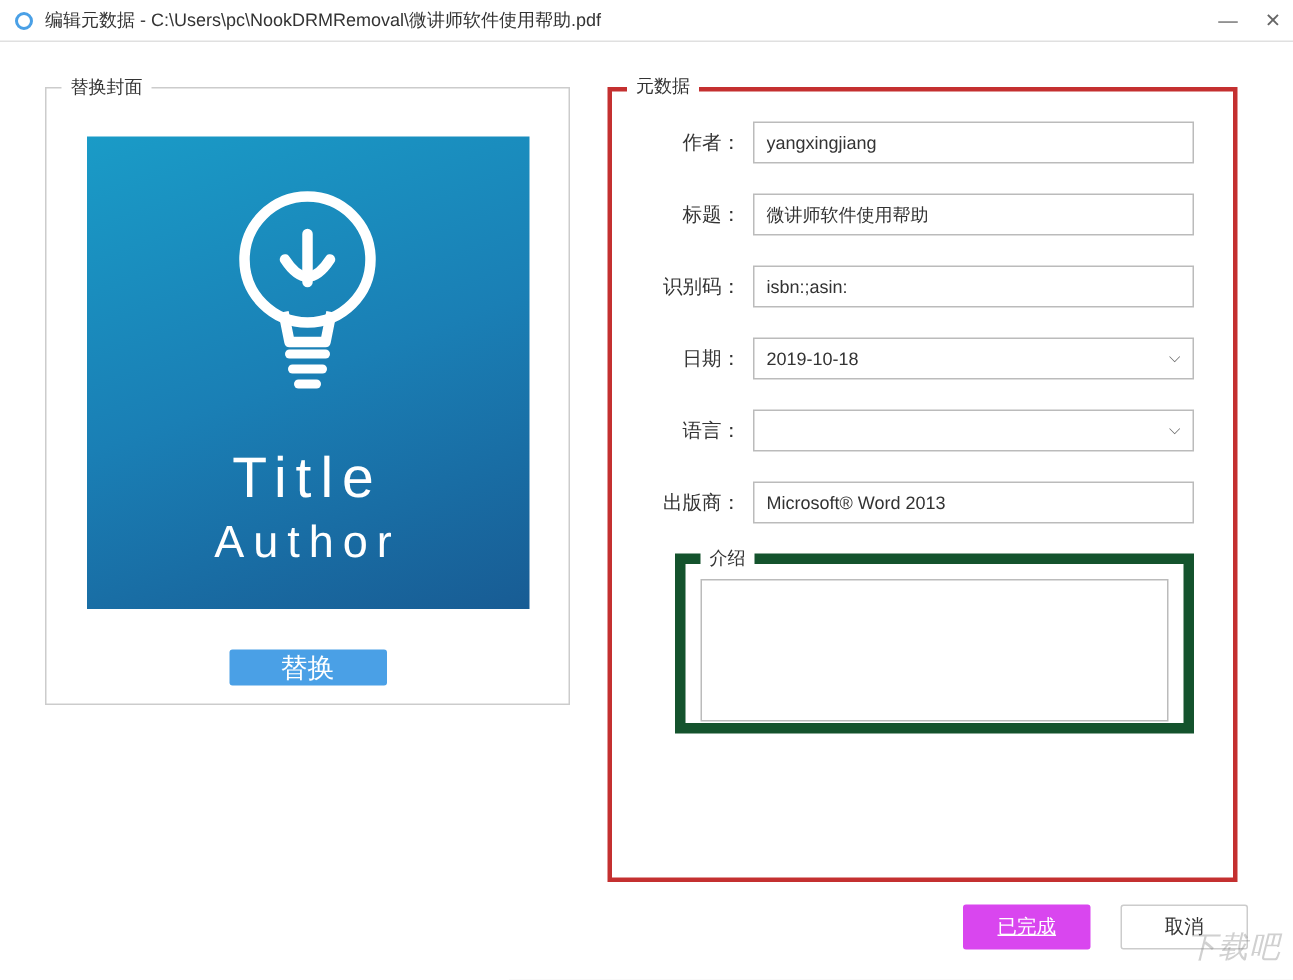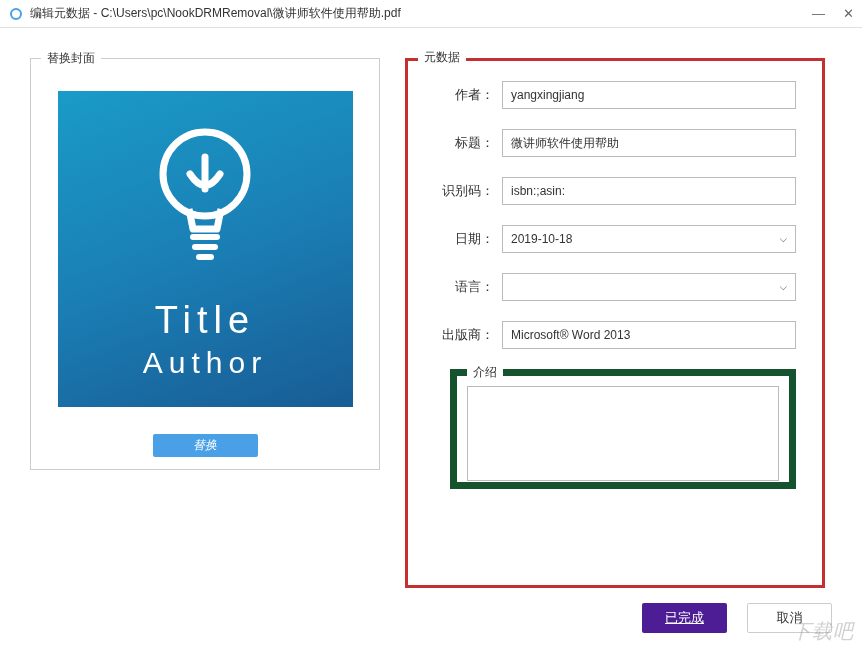--- a/index.html
+++ b/index.html
@@ -16,38 +16,38 @@
 .panels { display: flex; gap: 25px; }
 
 .fieldset { border: 1px solid #ccc; position: relative; padding: 12px; }
 .fieldset-label { position: absolute; top: -9px; left: 10px; background: #fff; padding: 0 6px; font-size: 12px; color: #333; }
 
 .cover-panel { width: 350px; height: 412px; display: flex; flex-direction: column; align-items: center; }
 .cover-image { width: 295px; height: 420px; margin-top: 20px; background: linear-gradient(160deg, #1a9bc7 0%, #1a7fb5 50%, #185c94 100%); display: flex; flex-direction: column; align-items: center; justify-content: center; color: #fff; }
 .bulb { margin-bottom: 30px; }
 .cover-title { font-size: 38px; letter-spacing: 6px; font-weight: 500; }
 .cover-author { font-size: 30px; letter-spacing: 6px; font-weight: 400; margin-top: 4px; }
-.replace-btn { margin-top: 27px; width: 105px; height: 30px; background: #4aa0e6; color: #fff; border: none; font-size: 12px; cursor: pointer; border-radius: 2px; font-style: italic; }
+.replace-btn { margin-top: 27px; width: 105px; height: 30px; background: #4aa0e6; color: #fff; border: none; font-size: 18px; cursor: pointer; border-radius: 2px; }
 
 .meta-panel { width: 420px; height: 530px; border: 3px solid #c43030; padding-top: 20px; padding-left: 24px; }
 .meta-panel .fieldset-label { top: -12px; }
 
 .form-row { display: flex; align-items: center; margin-bottom: 20px; }
 .form-row label { width: 62px; text-align: right; font-size: 13px; color: #333; margin-right: 8px; }
 .form-row .input-wrap { flex: 1; margin-right: 14px; position: relative; }
 .form-row input, .form-row .select-box { width: 100%; height: 28px; border: 1px solid #bbb; padding: 0 8px; font-size: 12px; color: #333; background: #fff; }
 .select-box { display: flex; align-items: center; position: relative; }
 .select-box .caret { position: absolute; right: 8px; top: 50%; transform: translateY(-50%); font-size: 10px; color: #666; }
 
 .intro-fieldset { margin: 0 14px 0 18px; border: 7px solid #14532d; position: relative; padding: 10px; height: 120px; }
 .intro-textarea { width: 100%; height: 95px; border: 1px solid #bbb; resize: none; padding: 6px; font-size: 12px; }
 
 .bottom-buttons { position: absolute; right: 30px; bottom: 20px; display: flex; gap: 20px; }
 .btn { width: 85px; height: 30px; border: none; font-size: 13px; border-radius: 2px; cursor: pointer; }
-.btn-primary { background: #4c1d95; color: #fff; text-decoration: underline; }
+.btn-primary { background: #d946ef; color: #fff; text-decoration: underline; }
 .btn-default { background: #fff; border: 1px solid #ccc; color: #333; }
 
 .watermark { position: absolute; right: 8px; bottom: 8px; font-size: 20px; color: rgba(120,120,120,0.35); font-weight: normal; font-style: italic; letter-spacing: 1px; text-align: center; }
 </style>
 </head>
 <body>
 
 <div class="titlebar">
   <span class="app-icon">
     <svg width="14" height="14" viewBox="0 0 14 14">

